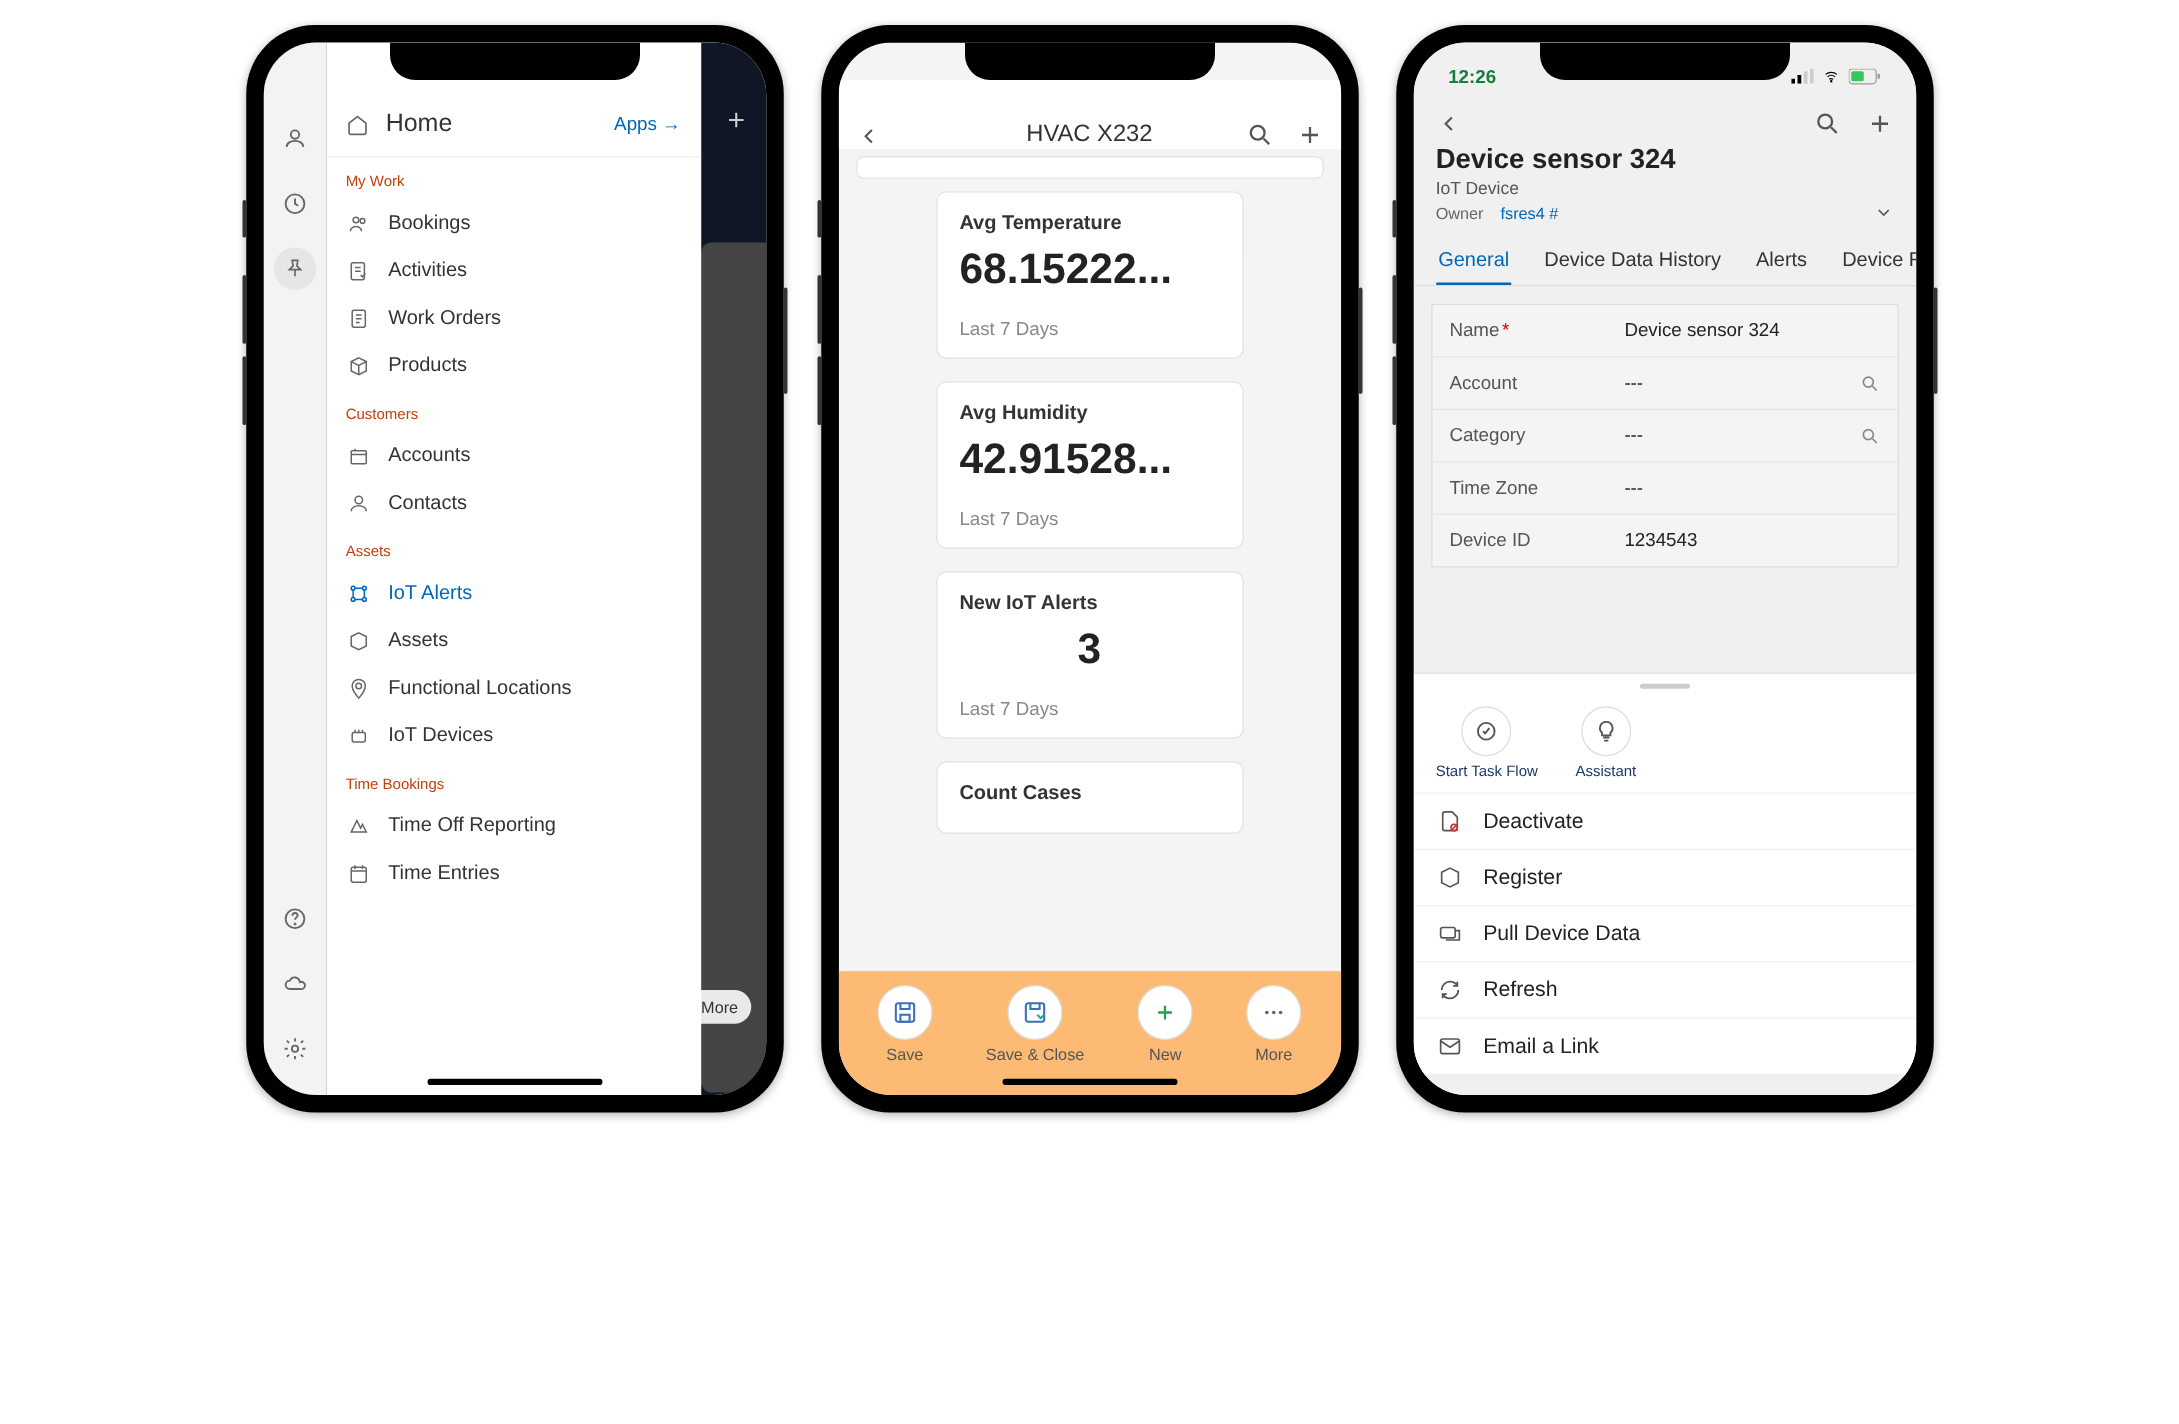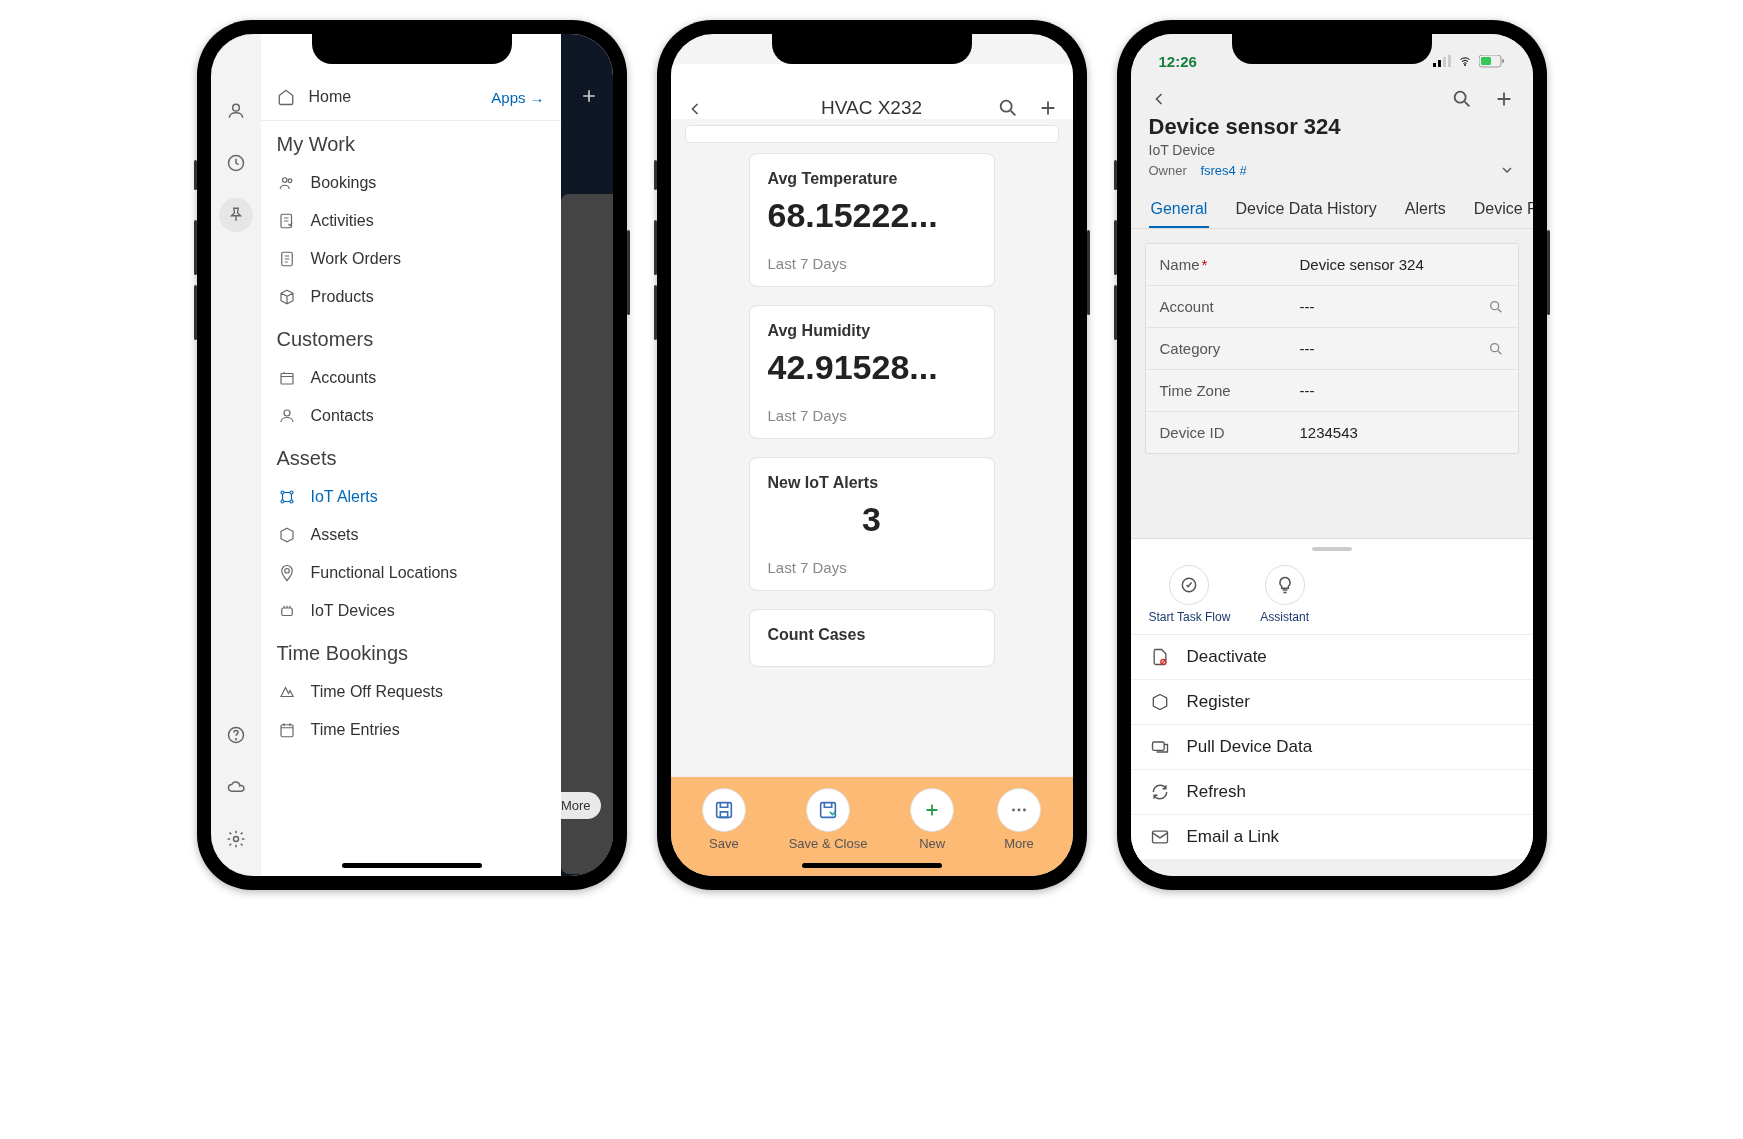--- a/index.html
+++ b/index.html
@@ -55,23 +55,23 @@
   display: flex; align-items: center; justify-content: center;
   color: #666;
 }
 .rail-icon.pinned { background: #e6e6e6; }
 .rail-bottom { position: absolute; bottom: 20px; display: flex; flex-direction: column; gap: 18px; align-items: center; width: 100%; }
 .p1-panel {
   position: absolute; left: 50px; top: 0; width: 300px; height: 100%;
   background: #fff; overflow-y: auto;
 }
 .p1-home-row { display: flex; align-items: center; padding: 14px 16px; justify-content: space-between; border-bottom: 1px solid #eee; margin-top: 40px; }
-.p1-home-left { display: flex; align-items: center; gap: 14px; font-size: 16px; color: #333; }
+.p1-home-left { display: flex; align-items: center; gap: 14px; font-size: 20px; color: #333; }
 .p1-apps-link { color: #0067b8; font-size: 15px; display: flex; align-items: center; gap: 4px; }
-.p1-section-title { font-size: 20px; color: #404040; padding: 12px 16px 8px; }
+.p1-section-title { font-size: 12px; color: #c2410c; padding: 12px 16px 8px; }
 .p1-item { display: flex; align-items: center; gap: 14px; padding: 10px 16px; font-size: 16px; color: #333; }
 .p1-item.active { color: #0067b8; }
 .p1-item .icon { width: 20px; display: flex; justify-content: center; color: #666; }
 .p1-item.active .icon { color: #0067b8; }
 .p1-top-icons { position: absolute; top: 52px; right: 14px; display: flex; gap: 20px; color: #ccc; }
 .p1-more-pill { position: absolute; right: 12px; top: 758px; background: #e9e9e9; color: #333; padding: 6px 10px; border-radius: 14px; font-size: 13px; display:flex; align-items:center; gap:4px; }
 .p1-dark-card { position:absolute; left:350px; top:160px; right:0; height:680px; background:#444; border-radius:8px 0 0 8px; }
 
 
 .p2-screen { background: #f4f4f4; width: 100%; height: 100%; display: flex; flex-direction: column; }
@@ -301,21 +301,21 @@
             </span>
             <span>IoT Devices</span>
           </div>
         <div class="p1-section-title">Time Bookings</div>
         <div class="p1-item">
             <span class="icon">
               <svg width="18" height="18" viewBox="0 0 24 24" fill="none" stroke="currentColor" stroke-width="1.6">
                 <path d="M4 18l6-12 4 8 2-4 4 8H4z"></path>
               </svg>
             </span>
-            <span>Time Off Requests</span>
+            <span>Time Off Reporting</span>
           </div>
         <div class="p1-item">
             <span class="icon">
               <svg width="18" height="18" viewBox="0 0 24 24" fill="none" stroke="currentColor" stroke-width="1.6">
                 <rect x="4" y="5" width="16" height="16" rx="2"></rect>
                 <path d="M4 9h16M8 3v4M16 3v4"></path>
               </svg>
             </span>
             <span>Time Entries</span>
           </div>

